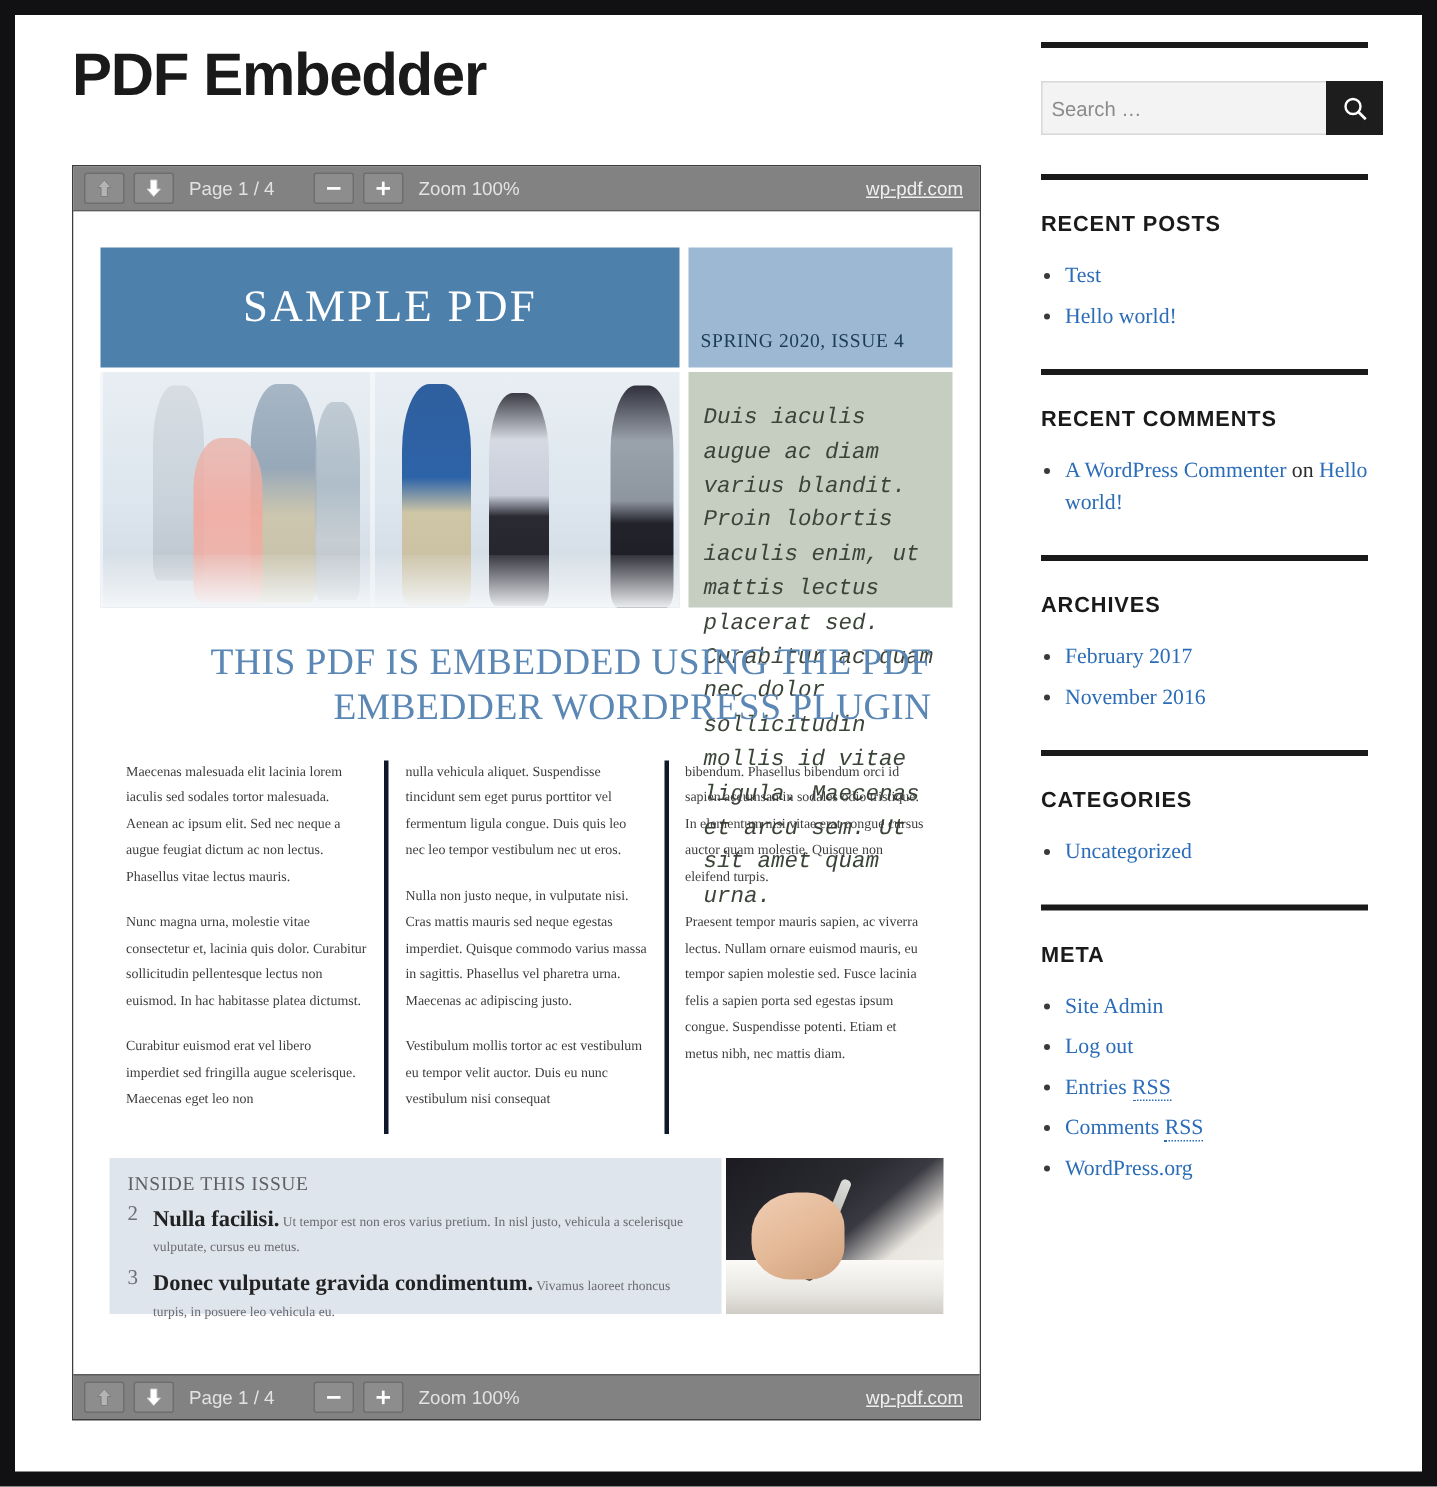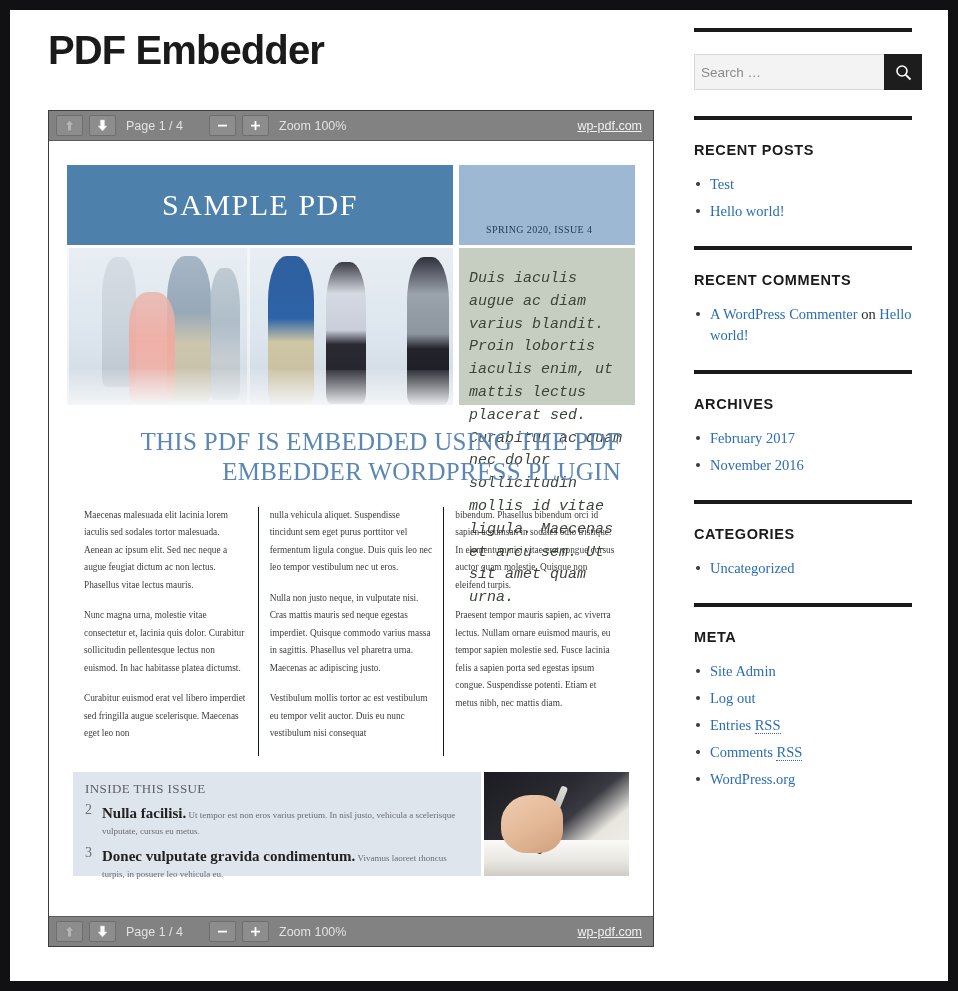--- a/index.html
+++ b/index.html
@@ -98,23 +98,22 @@
   .masthead-side {
     flex: 1 1 auto;
     background: #9db8d3;
     margin-left: 6px;
     display: flex; align-items: flex-end;
     padding: 0 0 10px 8px;
   }
   .masthead-side span {
     font-family: "Liberation Serif", serif;
     color: #1d3b55;
-    font-size: 10px;
+    font-size: 13px;
     letter-spacing: 0.4px;
-    margin-left: 19px;
   }
 
   .hero-row { display: flex; height: 157px; margin-top: 3px; }
   .hero-photo {
     flex: 0 0 386px;
     position: relative;
     overflow: hidden;
     background:
       linear-gradient(180deg,#e8eef3 0%,#dde6ee 55%,#cfd8e0 100%);
   }
@@ -166,21 +165,21 @@
 
   .cols { display: flex; margin: 0 6px; }
   .col {
     flex: 1 1 0;
     padding: 0 11px;
     font-family: "Liberation Serif", serif;
     font-size: 9.3px;
     line-height: 1.88;
     color: #3d3d3d;
   }
-  .col + .col { border-left: 1px solid #0f172a; }
+  .col + .col { border-left: 3px solid #0f172a; }
   .col p { margin: 0 0 13px 0; }
 
   .inside-box {
     margin: 16px 6px 0 6px;
     display: flex;
     height: 104px;
   }
   .inside-main {
     flex: 1 1 auto;
     background: #dfe5ec;

